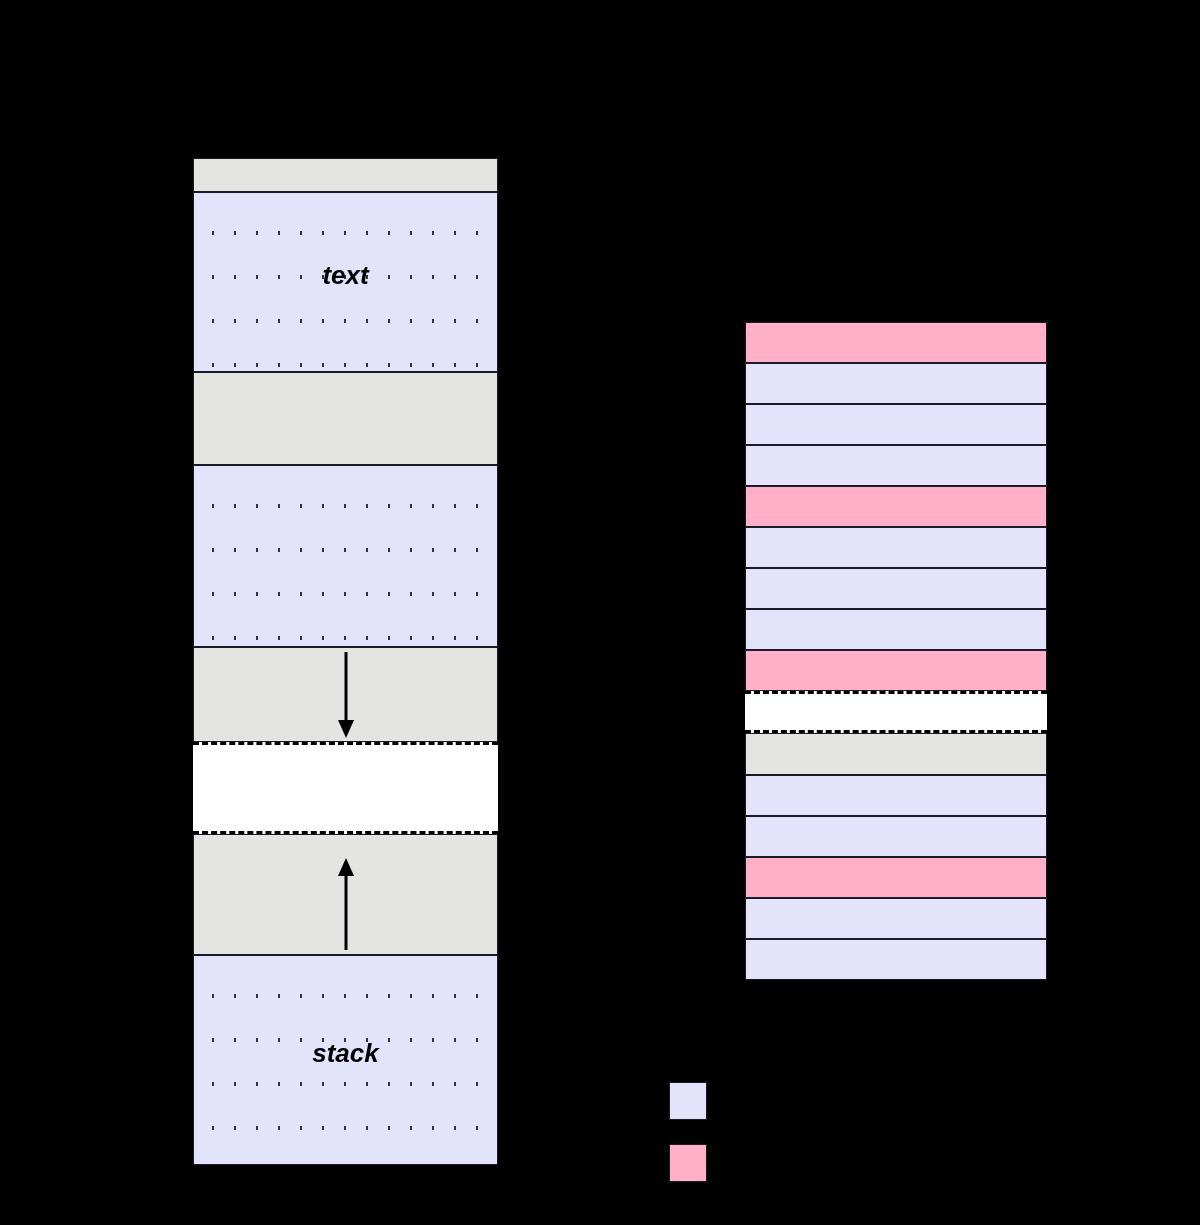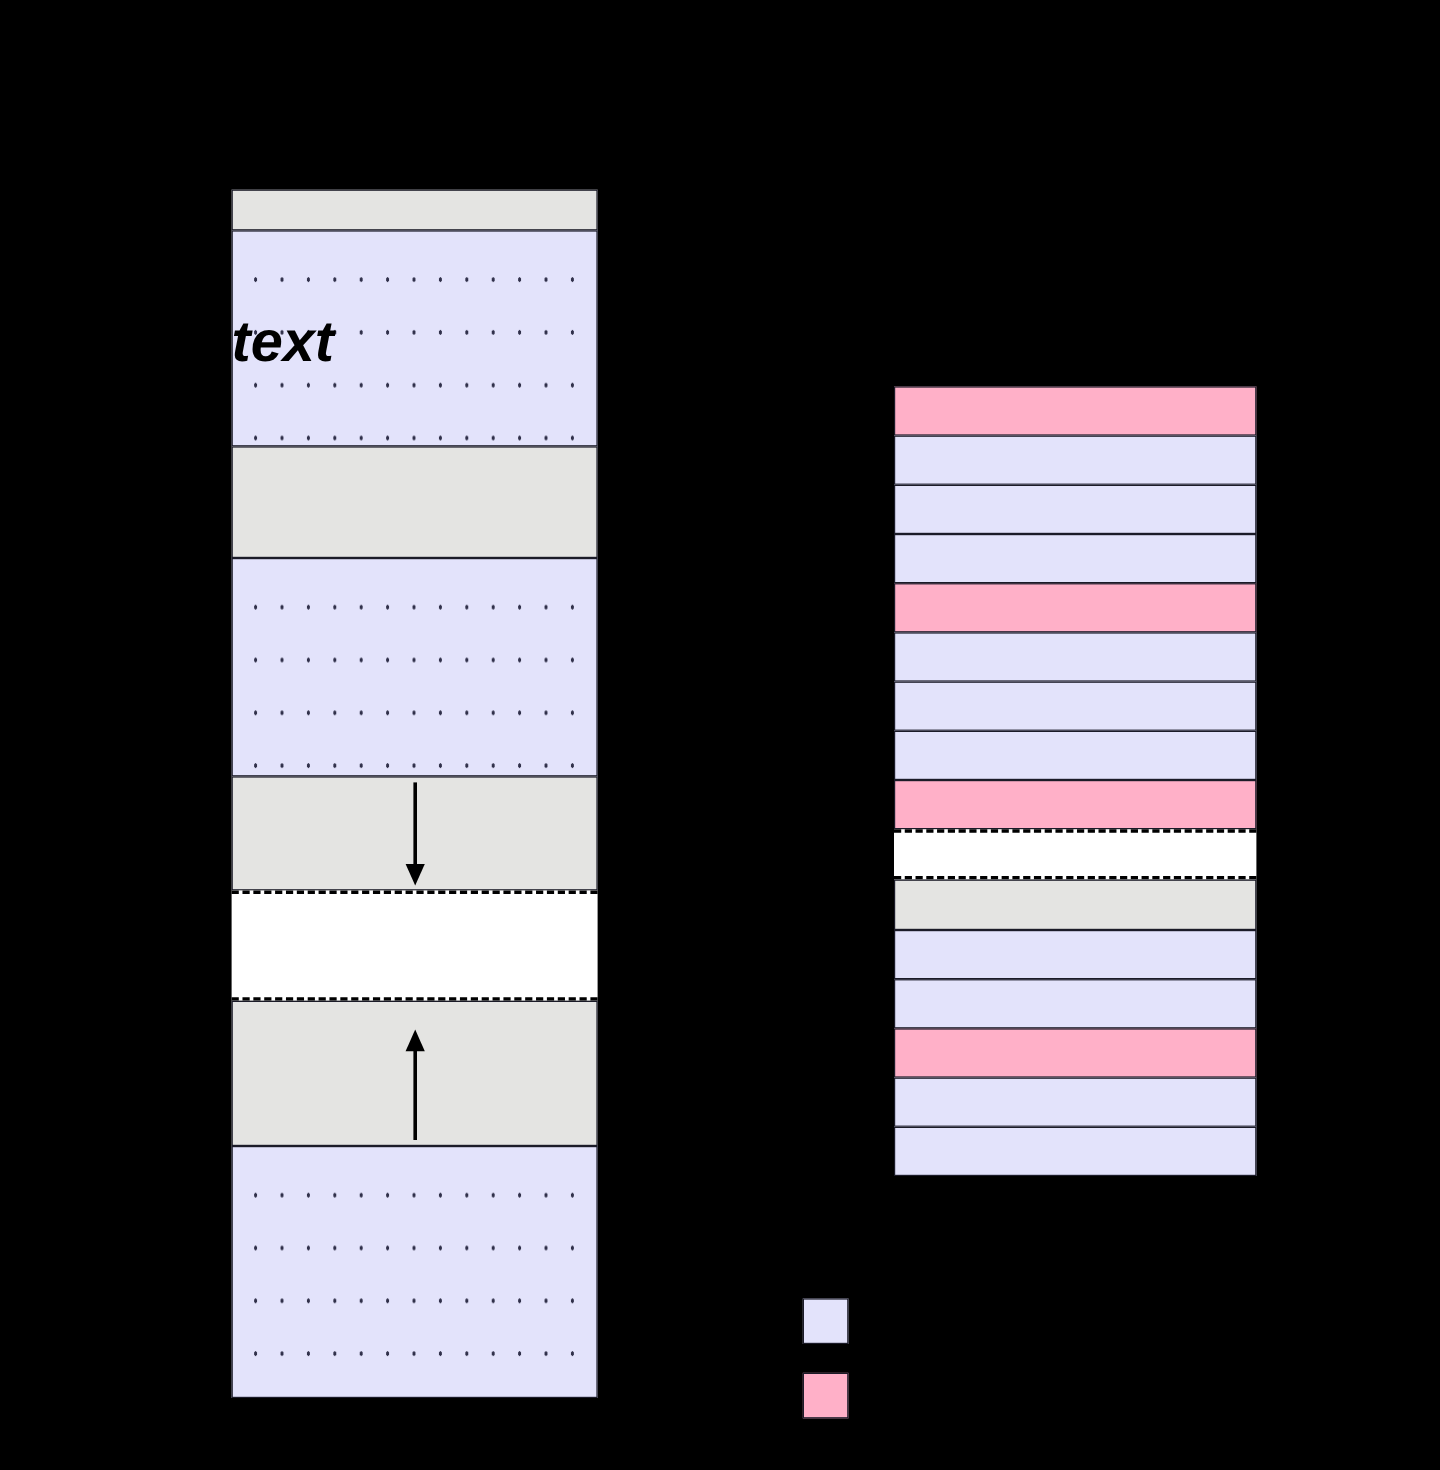--- a/index.html
+++ b/index.html
@@ -46,23 +46,24 @@
     background-image: radial-gradient(#30304a 1px, transparent 1.2px);
     background-size: 22px 44px;
     background-position: 8px 18px;
     pointer-events: none;
   }
 
   .seg-label {
     position: absolute;
     left: 0;
     width: 100%;
+    text-align: center;
     font-style: italic;
     font-weight: bold;
-    font-size: 48px;
+    font-size: 26px;
     color: #000000;
     line-height: 1;
     z-index: 3;
   }
 
   
   .arrow-svg {
     position: absolute;
     z-index: 4;
     overflow: visible;
@@ -97,20 +98,21 @@
       <div class="seg gray" style="top: 372px; height: 93px;"></div>
       <div class="seg lav" style="top: 465px; height: 182px;">
         <div class="dots"></div>
       </div>
       <div class="seg gray" style="top: 647px; height: 95px;"></div>
       <div class="seg hole" style="top: 742px; height: 92px;"></div>
       <div class="seg gray" style="top: 834px; height: 121px;"></div>
       <div class="seg lav" style="top: 955px; height: 210px;">
         <div class="dots"></div>
       </div>
+      <div class="seg-label" style="top: 1040px;">stack</div>
       <svg class="arrow-svg" width="40" height="86" style="left: 132.5px; top: 652px;">
         <line x1="20" x2="20" stroke="#000000" stroke-width="3" y1="0" y2="72"></line>
         <polygon fill="#000000" points="20,86 12,68 28,68"></polygon>
       </svg>
       <svg class="arrow-svg" width="40" height="92" style="left: 132.5px; top: 858px;">
         <line x1="20" x2="20" stroke="#000000" stroke-width="3" y1="92" y2="14"></line>
         <polygon fill="#000000" points="20,0 12,18 28,18"></polygon>
       </svg>
     </div>
 

